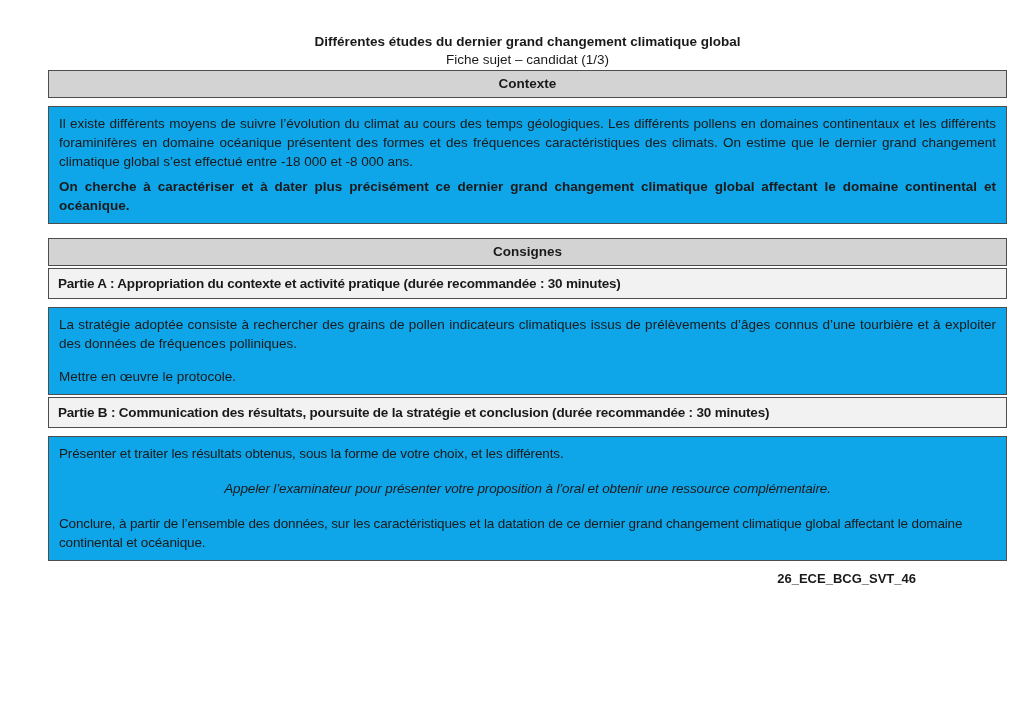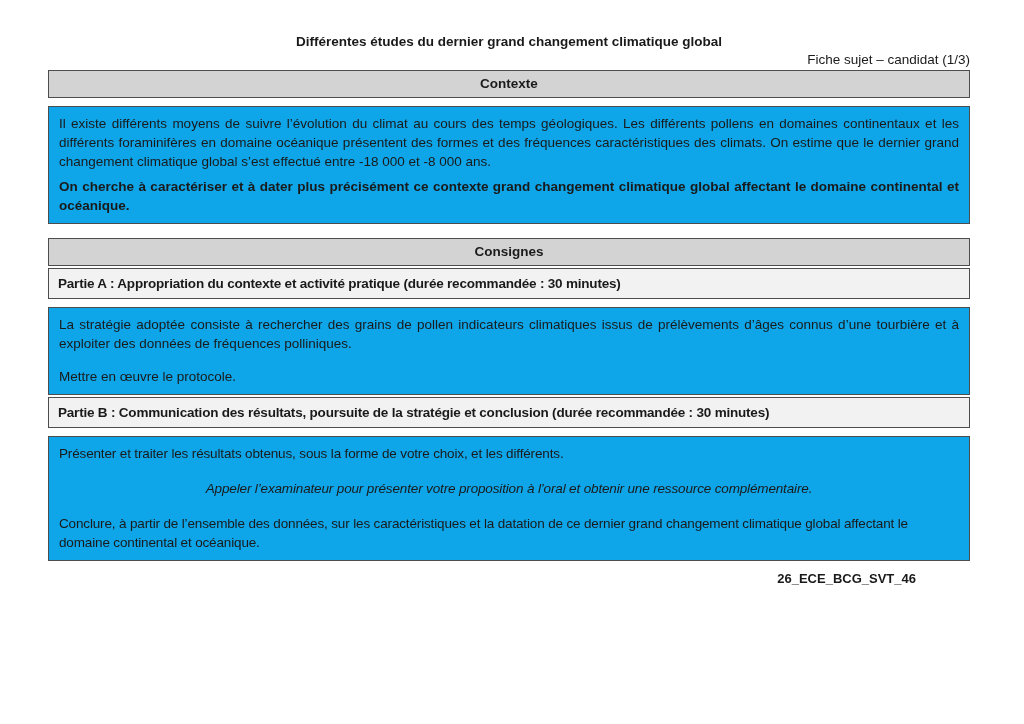--- a/index.html
+++ b/index.html
@@ -13,30 +13,30 @@
   html, body {
     width: 1024px; height: 724px;
     background: var(--page-bg);
     font-family: "Liberation Sans", "DejaVu Sans", sans-serif;
     color: var(--text-color);
     overflow: hidden;
   }
   .page {
     position: relative;
     width: 1024px; height: 608px;
-    padding: 32px 54px 0 48px;
+    padding: 32px 17px 0 48px;
   }
   .doc-title {
     text-align: center;
     font-weight: bold;
     font-size: 13.5px;
     line-height: 19px;
   }
   .doc-subtitle {
-    text-align: right;
+    text-align: center;
     font-size: 13.5px;
     line-height: 17px;
   }
   .table { margin-top: 2px; }
   .consignes { margin-top: 14px; }
   .row {
     border: 1px solid var(--border-color);
     margin-bottom: 2px;
     font-size: 13.5px;
   }
@@ -85,21 +85,21 @@
 <div class="page">
 
   <div class="doc-title">Différentes études du dernier grand changement climatique global</div>
 
   <div class="doc-subtitle">Fiche sujet – candidat (1/3)</div>
 
   <section class="table">
     <div class="row header-row">Contexte</div>
     <div class="row body-row contexte-body">
       <p class="just">Il existe différents moyens de suivre l’évolution du climat au cours des temps géologiques. Les différents pollens en domaines continentaux et les différents foraminifères en domaine océanique présentent des formes et des fréquences caractéristiques des climats. On estime que le dernier grand changement climatique global s’est effectué entre -18 000 et -8 000 ans.</p>
-      <p class="just bold">On cherche à caractériser et à dater plus précisément ce contexte grand changement climatique global affectant le domaine continental et océanique.</p>
+      <p class="just bold">On cherche à caractériser et à dater plus précisément ce dernier grand changement climatique global affectant le domaine continental et océanique.</p>
     </div>
   </section>
 
   <section class="table consignes">
     <div class="row header-row">Consignes</div>
 
     <div class="row part-row">Partie A : Appropriation du contexte et activité pratique (durée recommandée : 30 minutes)</div>
 
     <div class="row body-row body-a">
       <p class="just"><span class="seg-b">La stratégie adoptée consiste à rechercher</span><span> des grains de pollen indicateurs climatiques issus de prélèvements d’âges connus d’une tourbière et à </span><span class="seg-b">exploiter</span><span> des données de fréquences polliniques.</span></p>

